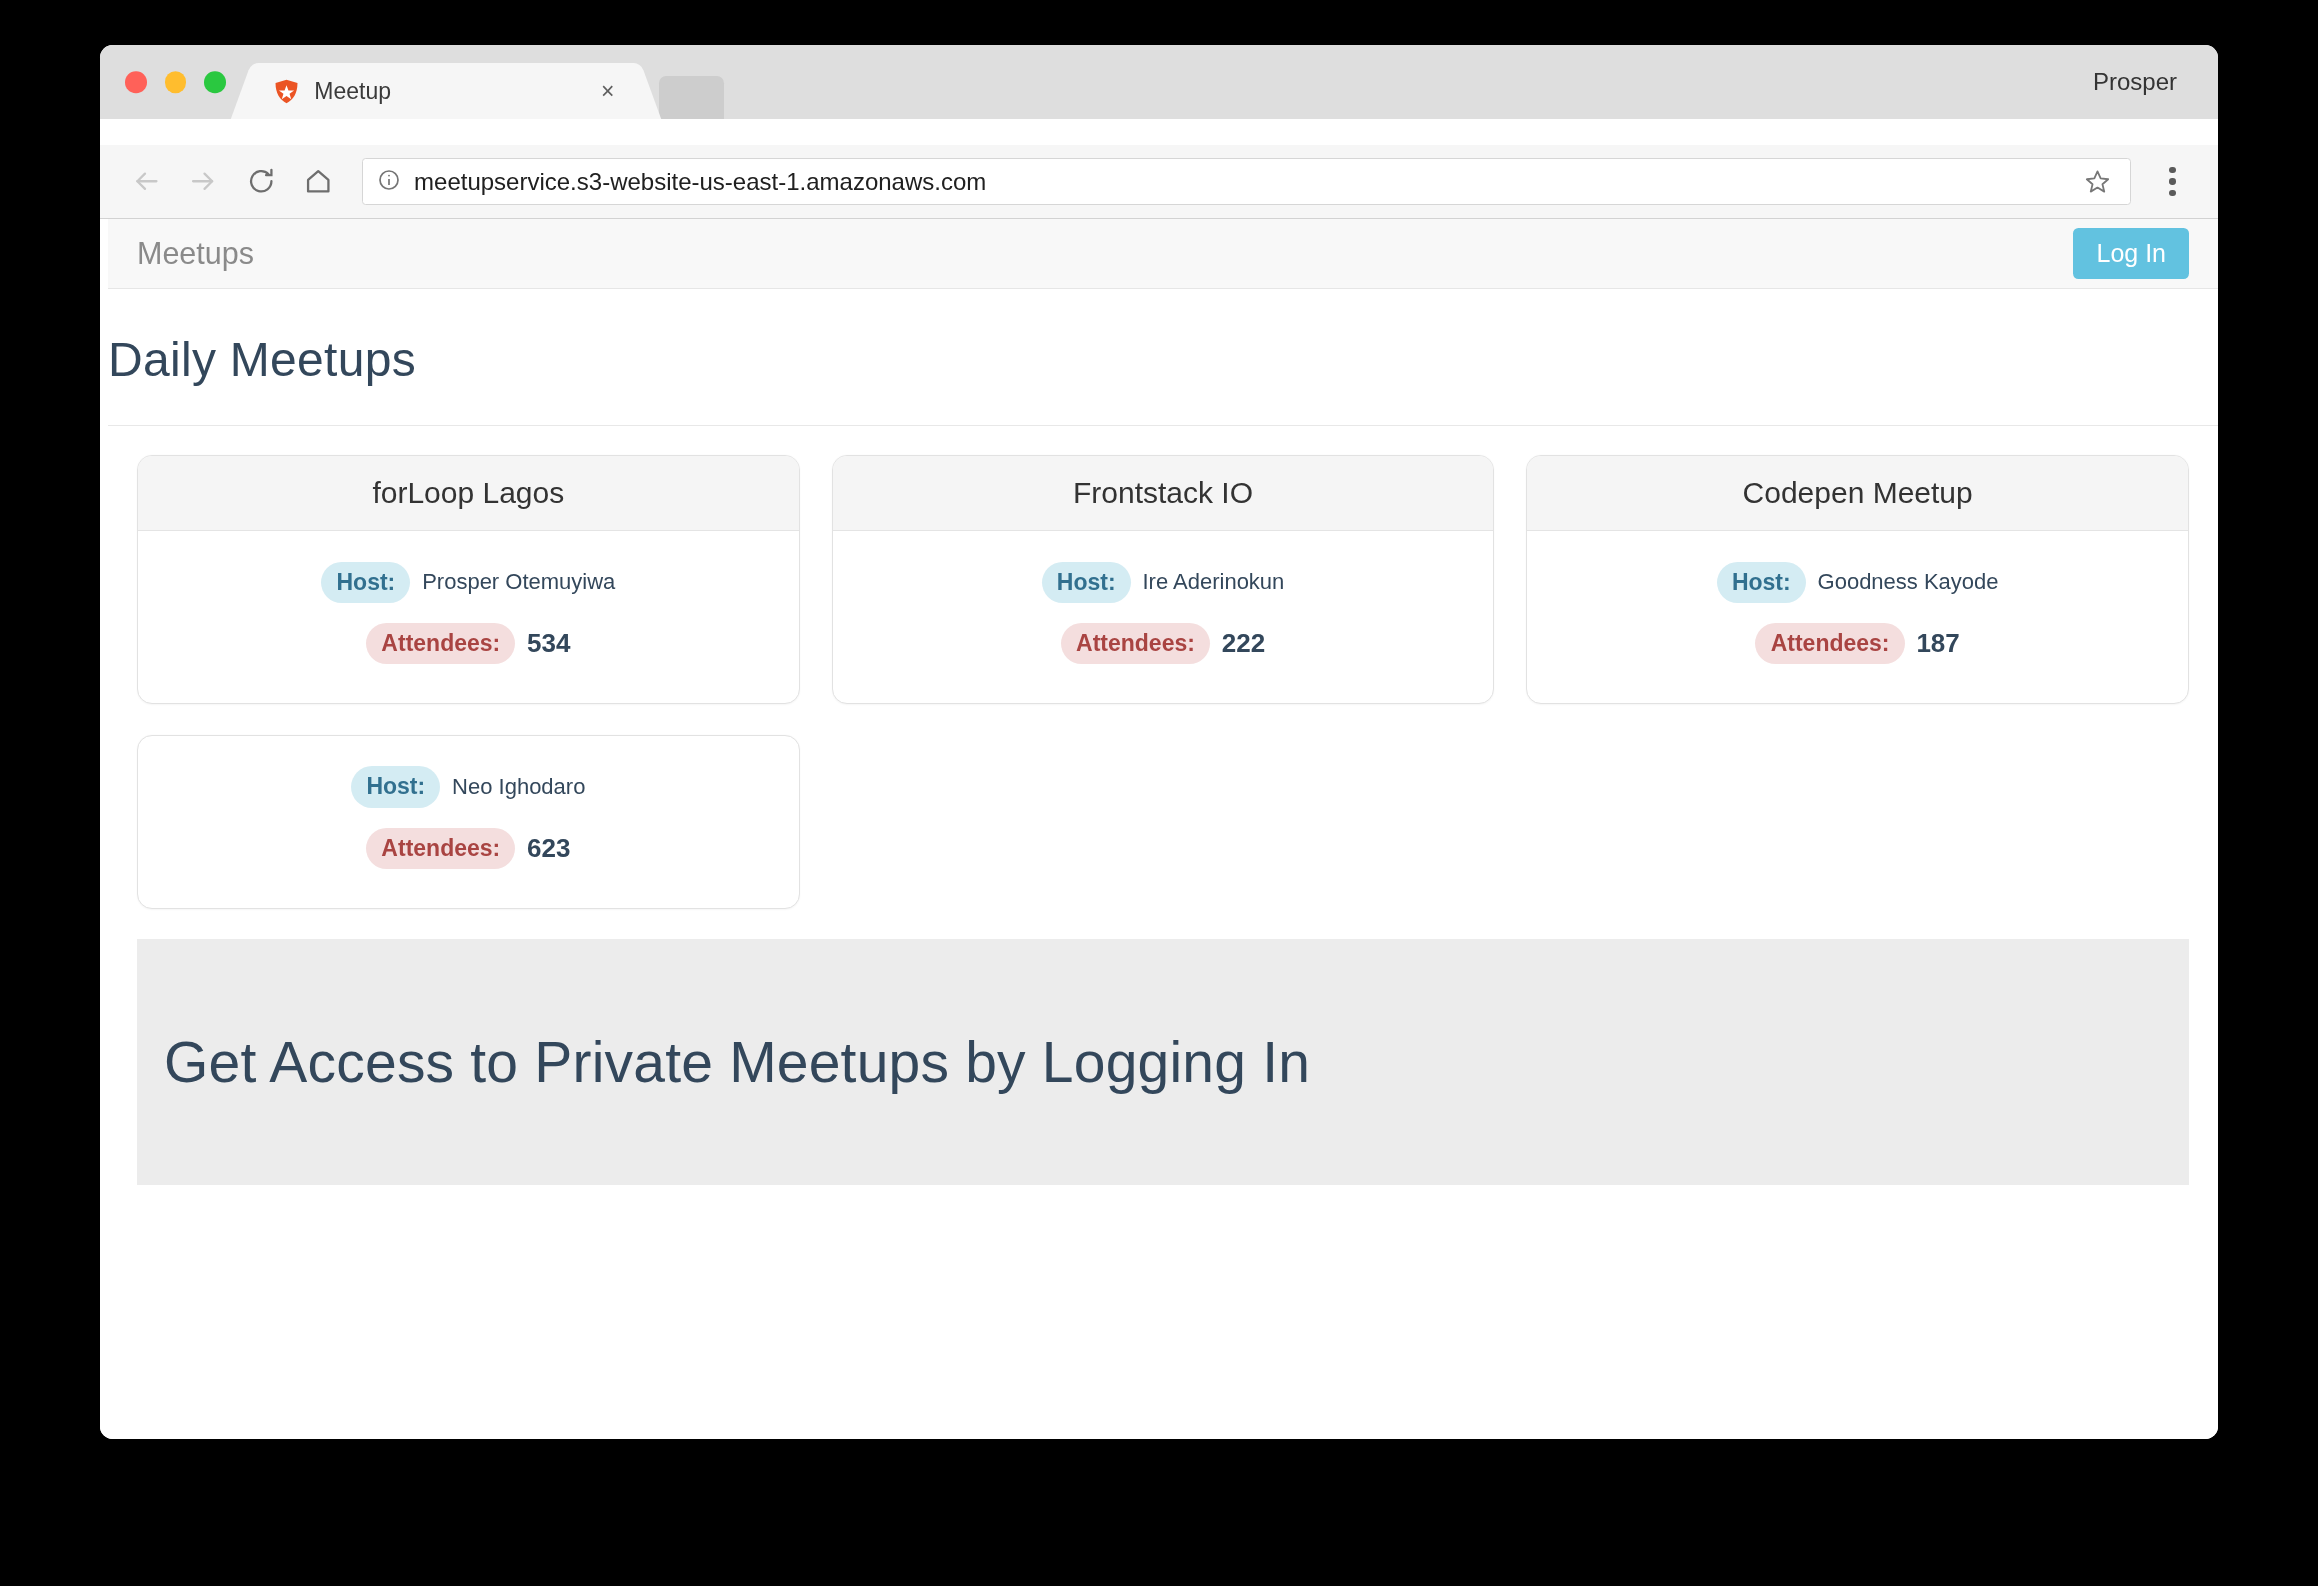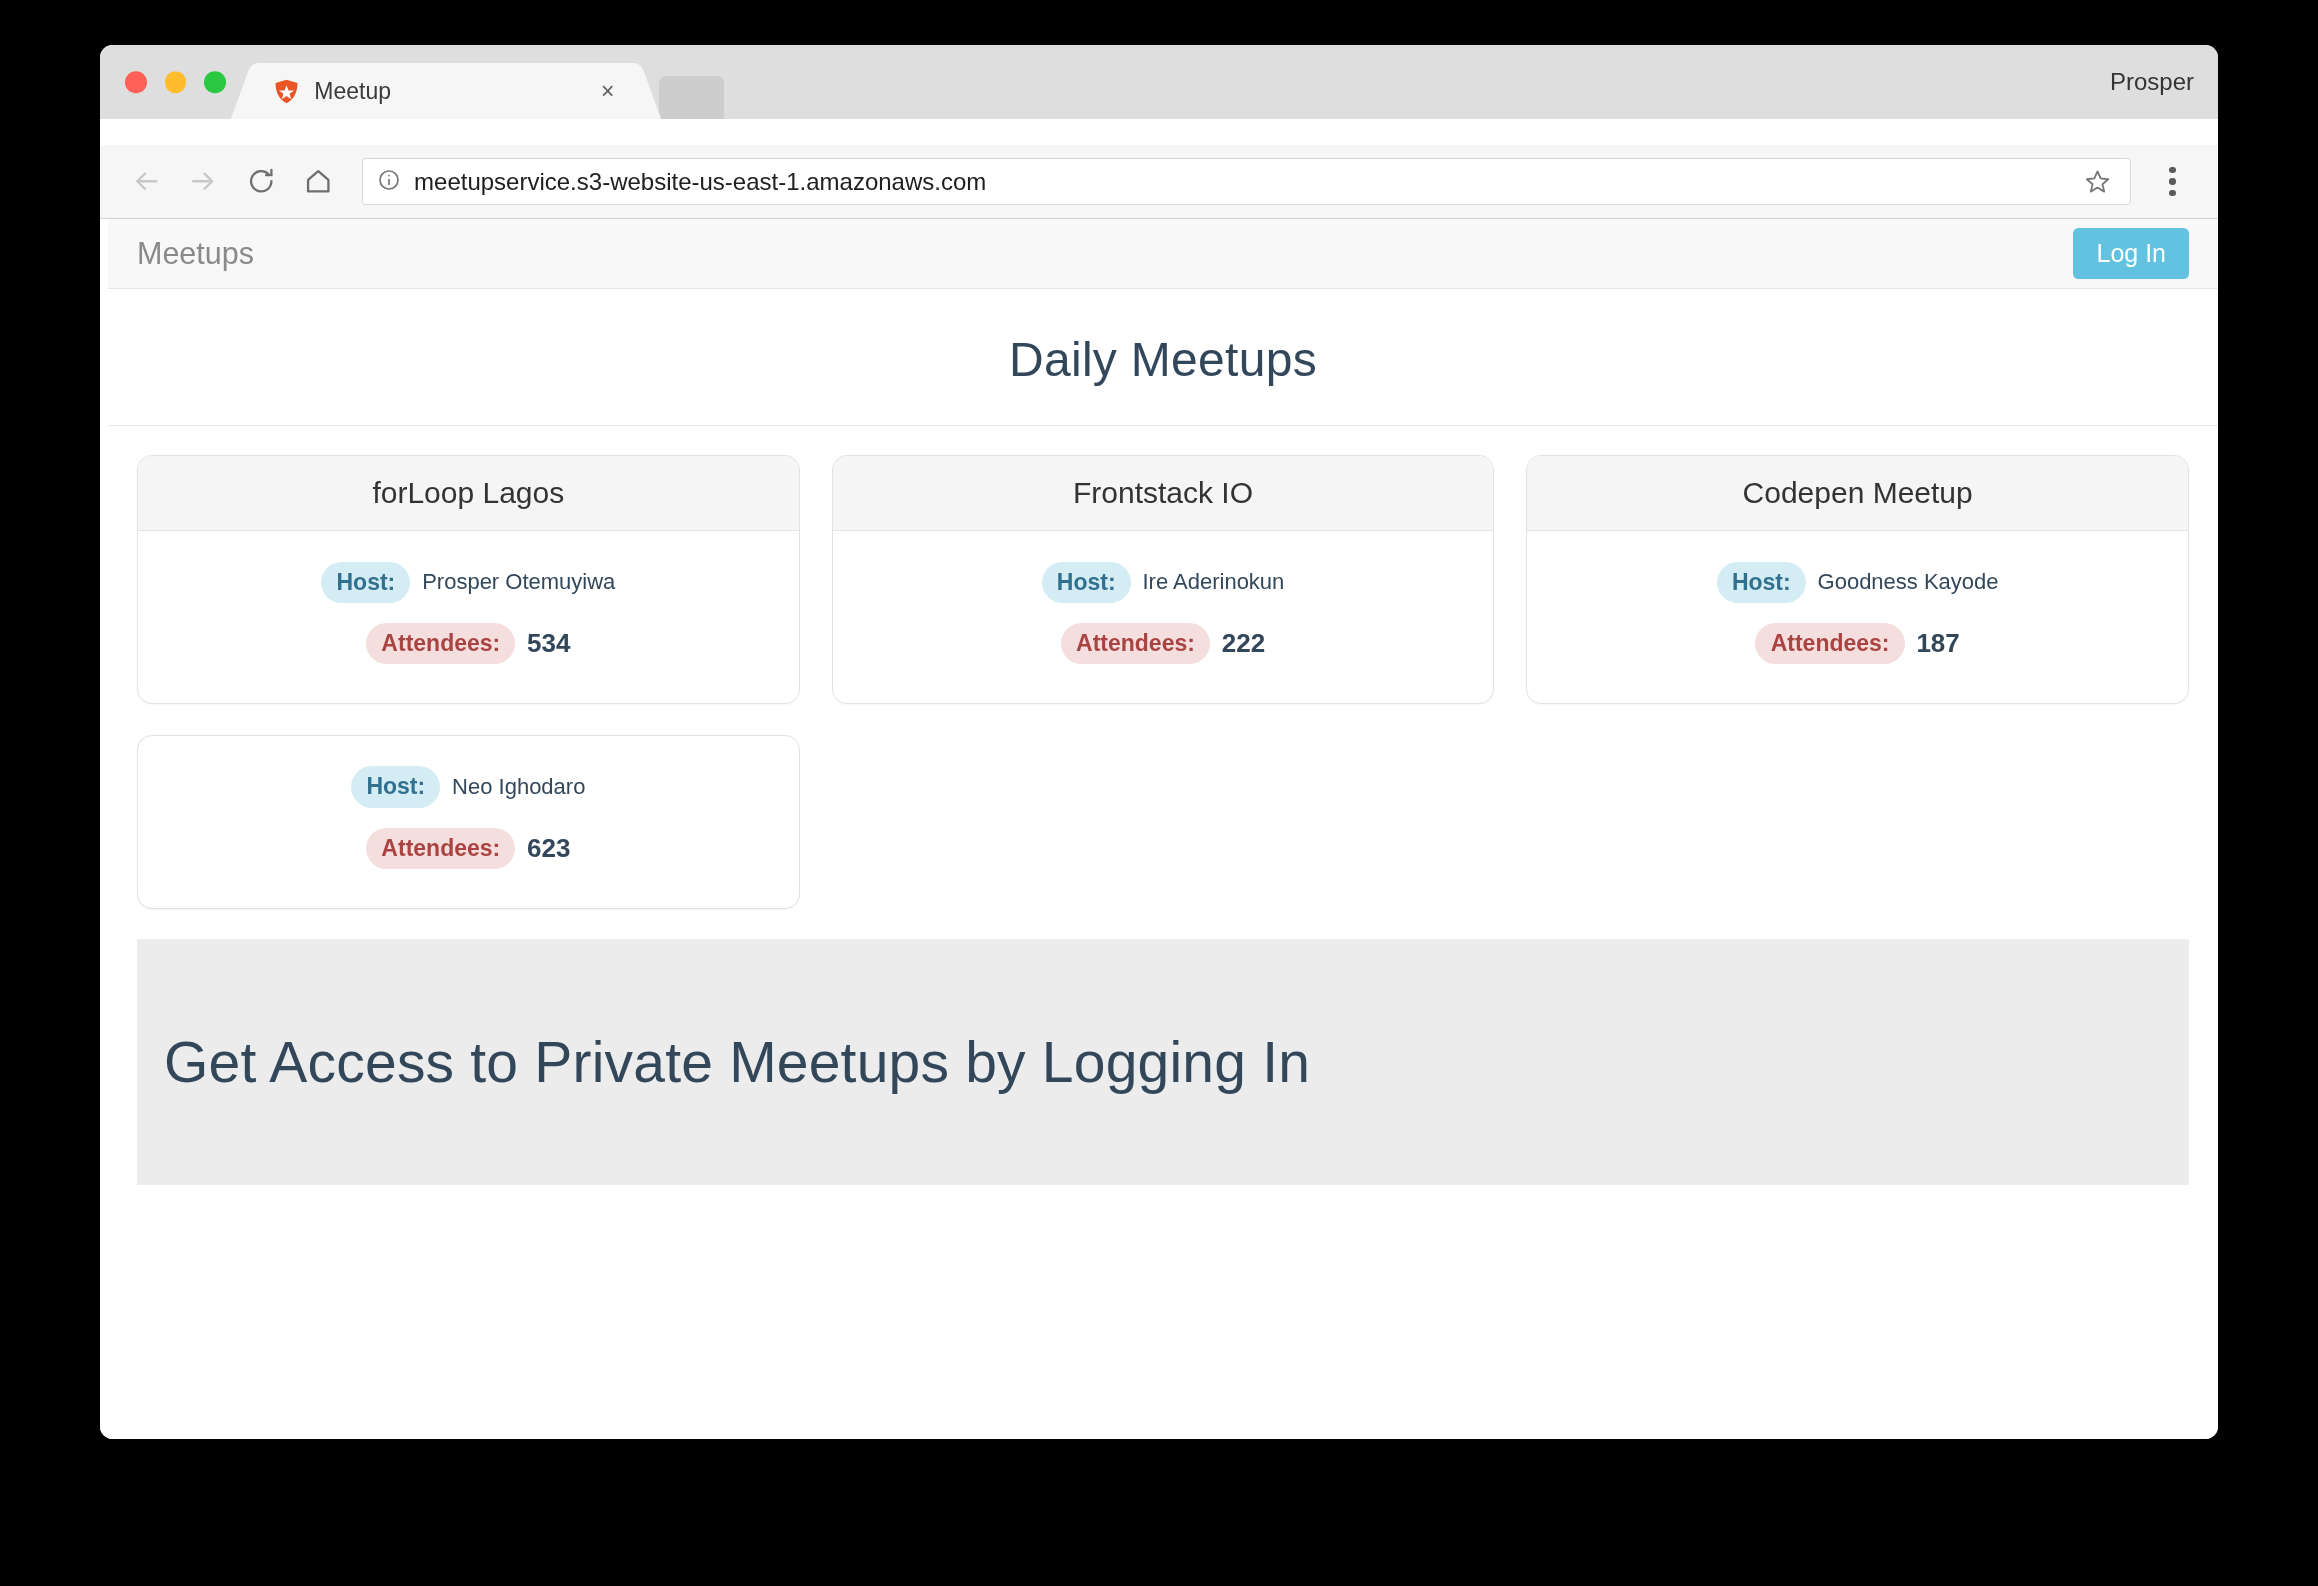--- a/index.html
+++ b/index.html
@@ -93,21 +93,21 @@
     width: 65px; height: 43px;
     background: #cdcdcd;
     border-top-left-radius: 7.2px;
     border-top-right-radius: 7.2px;
     margin-left: 20px;
     margin-bottom: 0;
   }
 
   .profile-name {
     position: absolute;
-    right: 24px;
+    right: 41px;
     top: 50%;
     transform: translateY(-50%);
     font-size: 24px;
     color: #343434;
   }
 
   
   .toolbar {
     height: 74px;
     background: #f6f6f6;
@@ -192,21 +192,20 @@
   .container {
     padding: 0 29px;
   }
 
   .page-title-wrap {
     padding: 43px 0 38px 0;
     border-bottom: 0.9px solid #e8e8e8;
     margin: 0 -29px;
   }
   .page-title {
-    text-align: center;
     font-size: 48px;
     font-weight: 400;
     color: #33475b;
     letter-spacing: 0.3px;
   }
 
   .card-grid {
     display: flex;
     flex-wrap: wrap;
     gap: 0;

